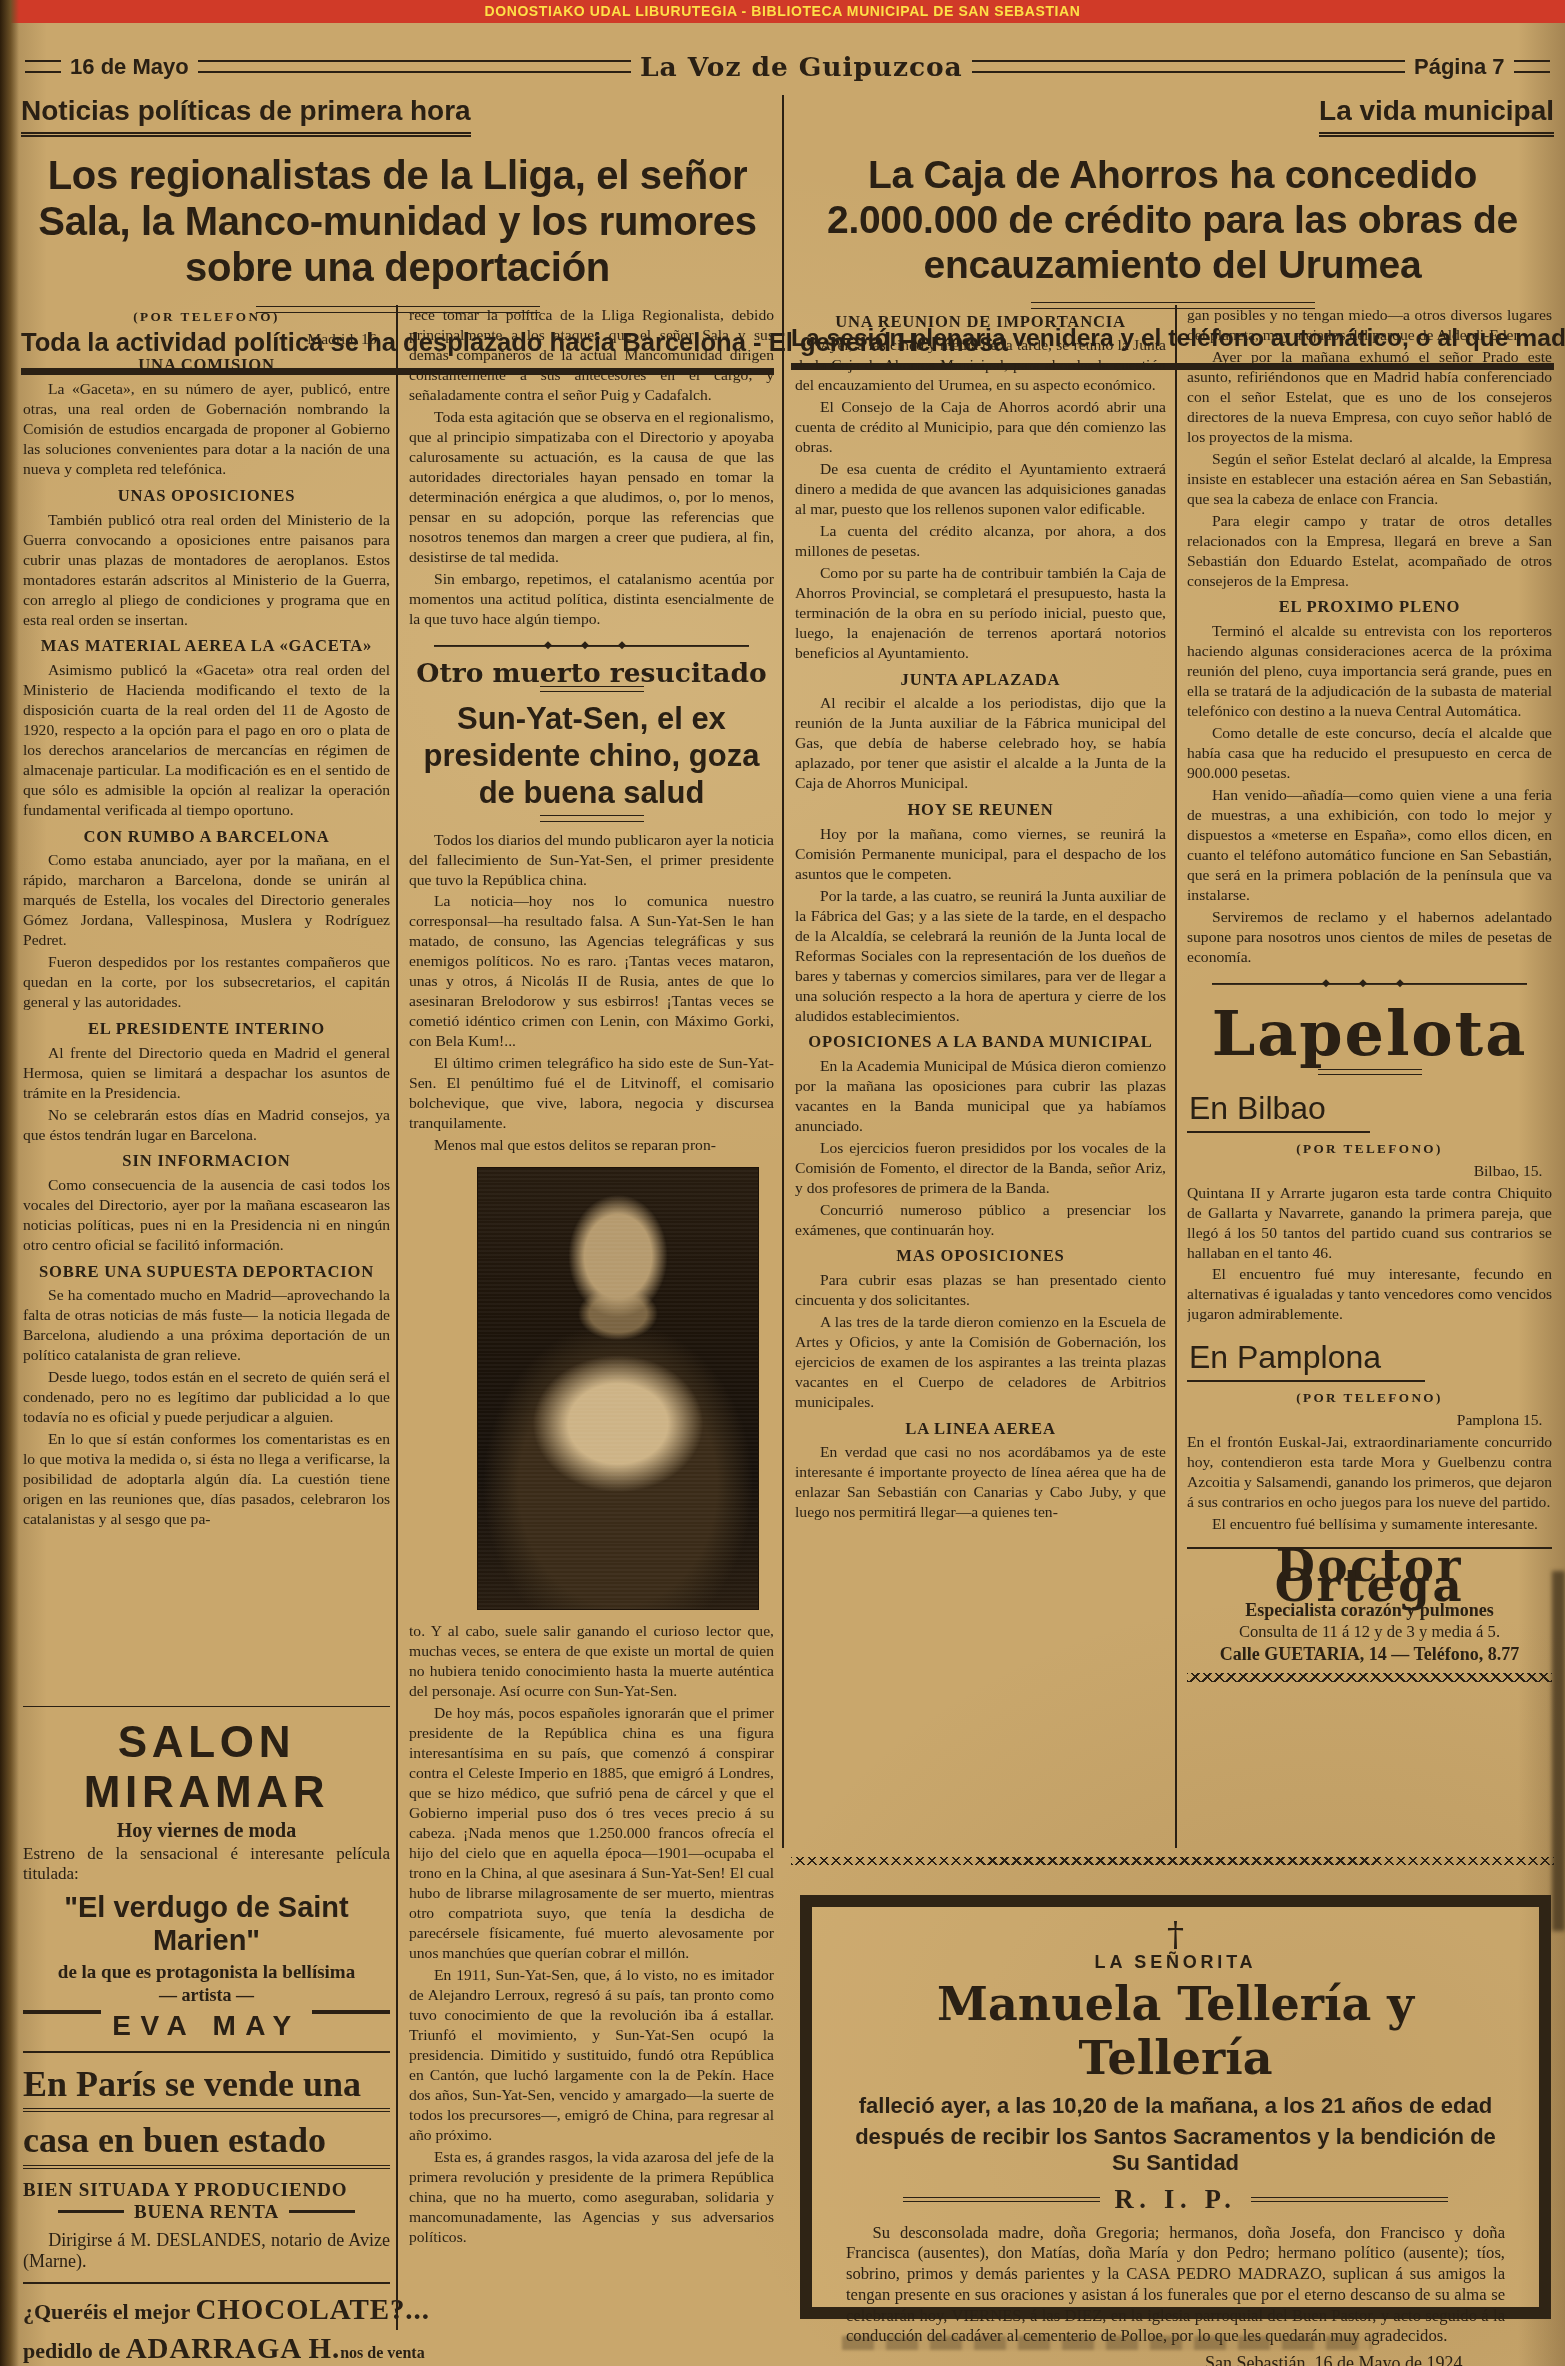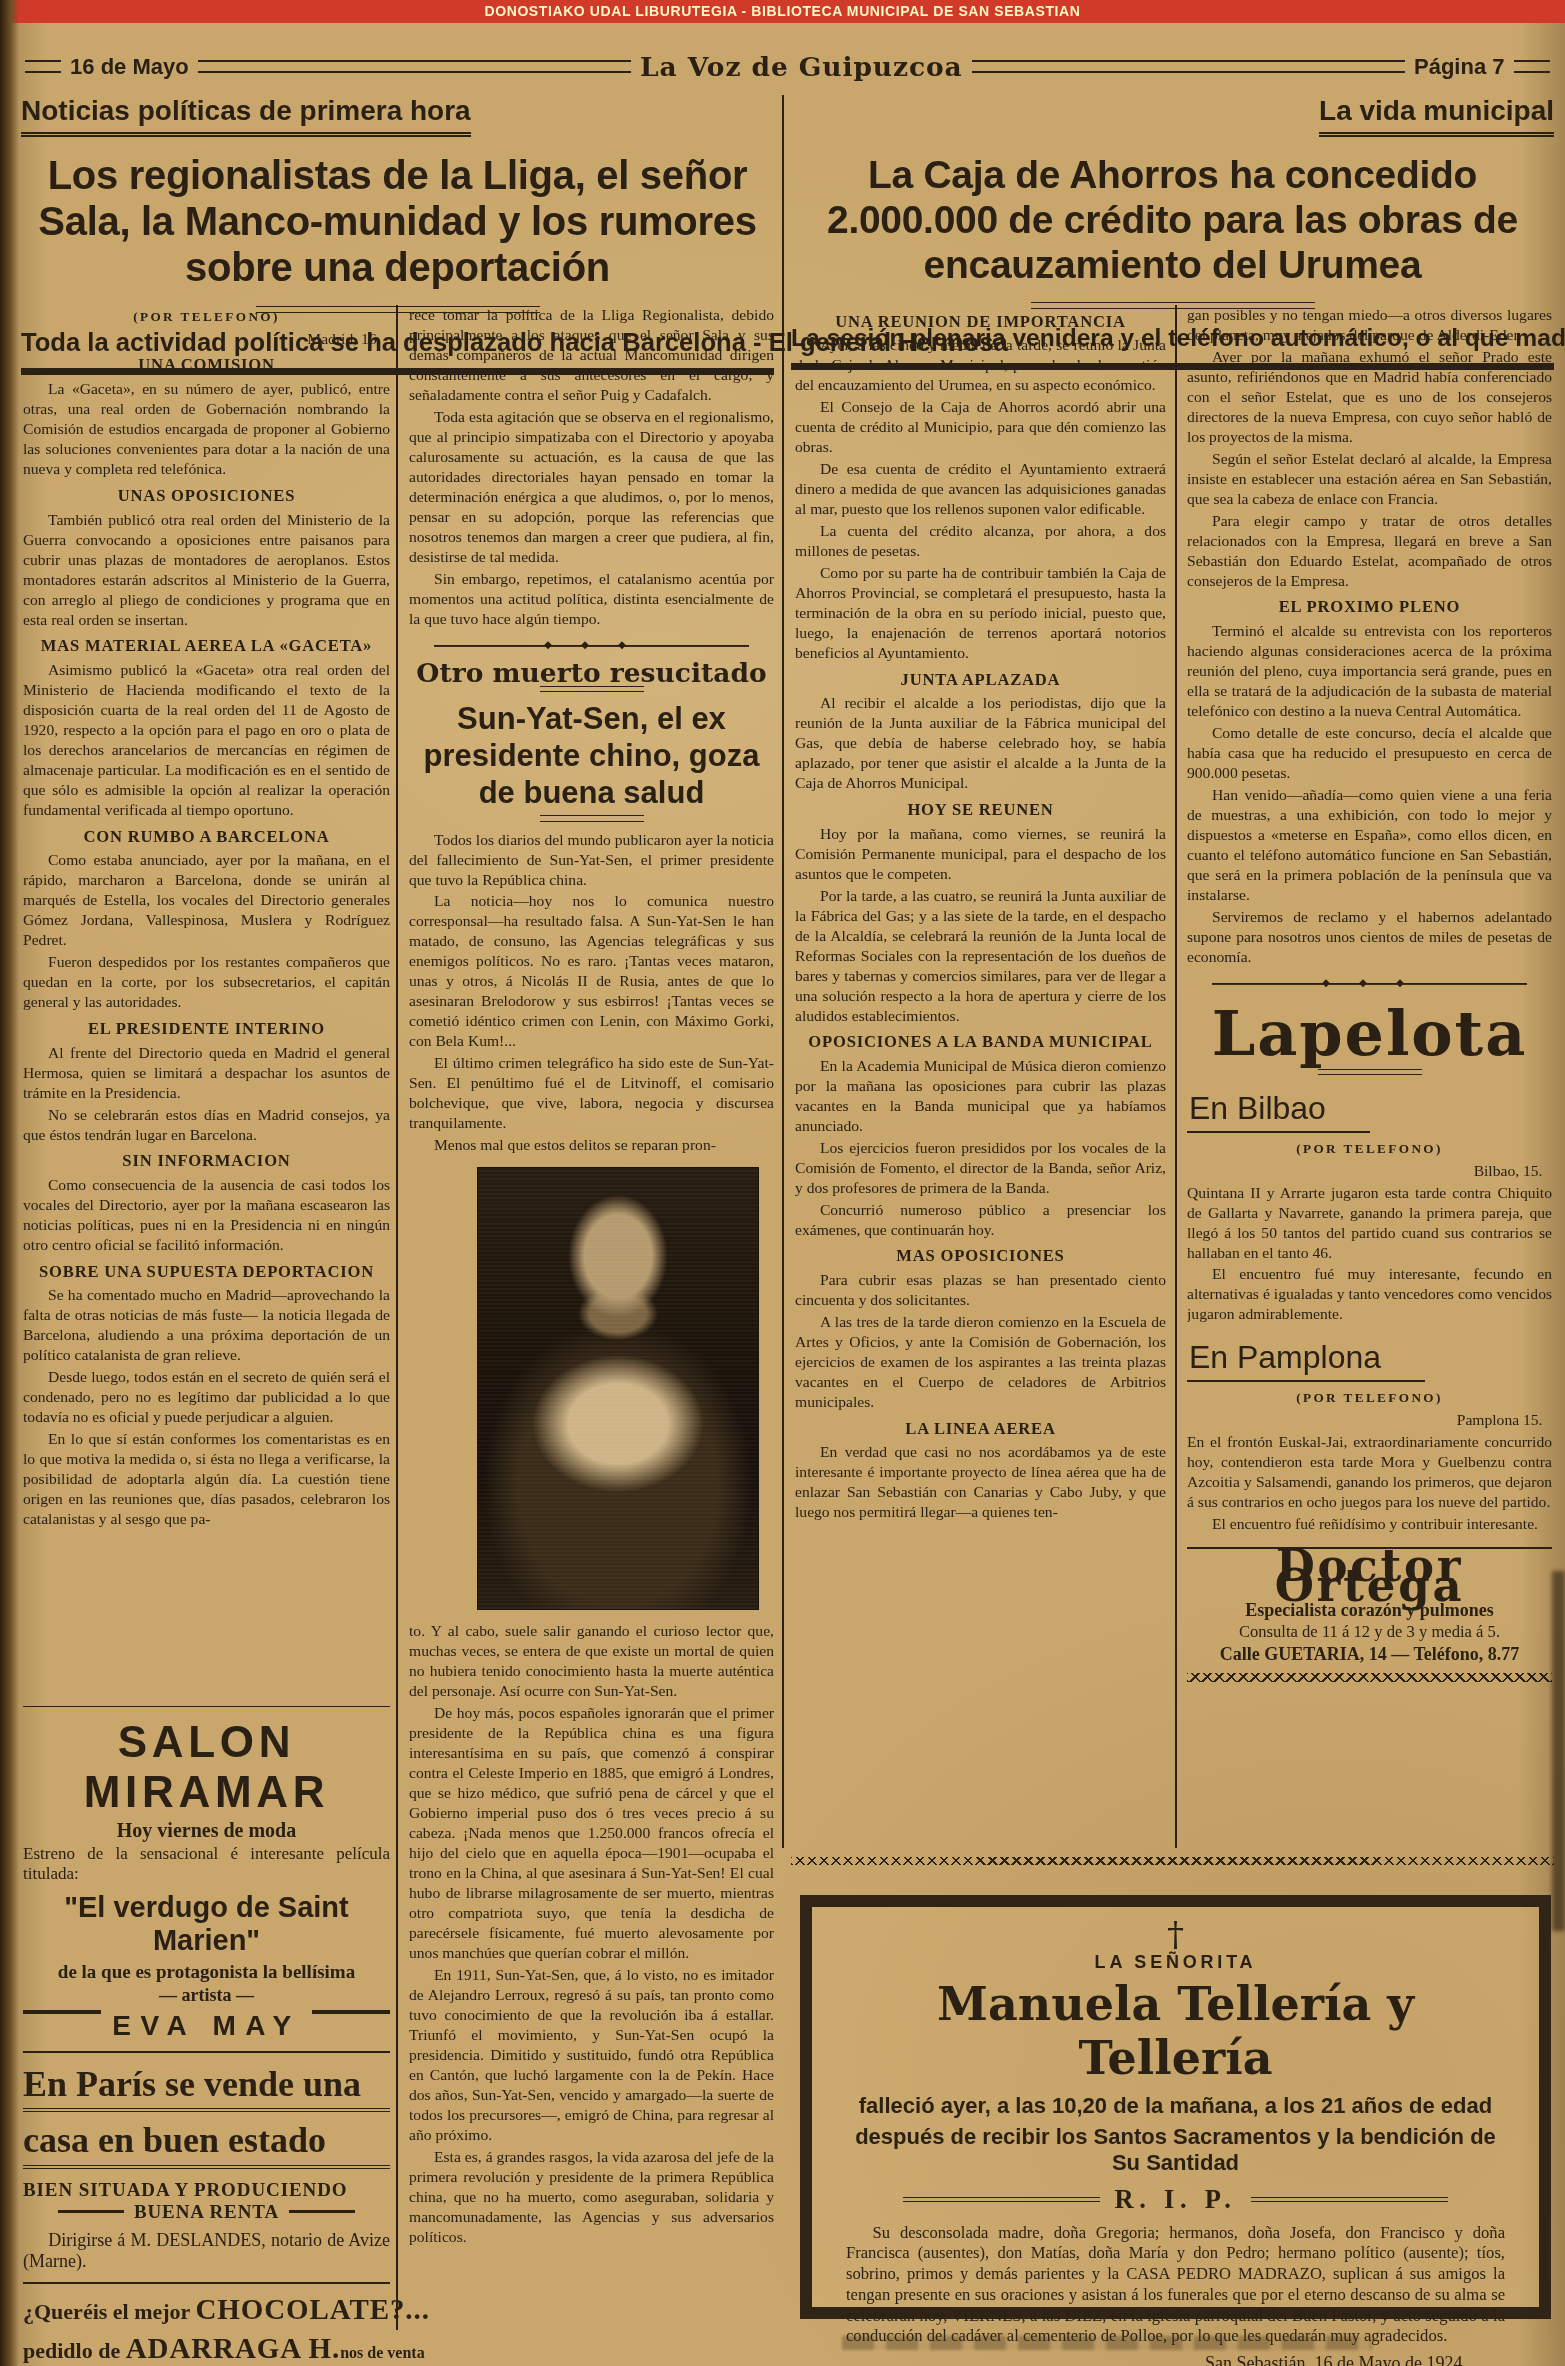--- a/index.html
+++ b/index.html
@@ -8,21 +8,21 @@
     font-family:"Liberation Serif",serif;color:#2a2014;
     background:
       radial-gradient(1230px 852px at 42% 28%, rgba(255,240,200,.16), transparent 60%),
       radial-gradient(946px 757px at 85% 88%, rgba(120,85,40,.18), transparent 65%),
       linear-gradient(90deg, rgba(60,40,15,.25) 0, transparent 3%, transparent 97%, rgba(80,55,25,.30) 100%),
       #c9a76c;
   }
   .spine{position:absolute;left:0;top:0;bottom:0;width:19px;
     background:linear-gradient(90deg,#2b1c0a 0,#6b5026 55%,rgba(0,0,0,0) 100%);}
   .banner{position:absolute;top:0;left:0;right:0;height:23px;background:#d03a28;
-    color:#fef9c3;text-align:center;font:bold 14px/23px "Liberation Sans",sans-serif;letter-spacing:0.6px;}
+    color:#fde047;text-align:center;font:bold 14px/23px "Liberation Sans",sans-serif;letter-spacing:0.6px;}
   
   .masthead{position:absolute;top:51px;left:24.6px;right:15px;display:flex;align-items:center;gap:9.5px;}
   .mh-rule{flex:1;height:8.5px;border-top:2.8px solid #2a2014;border-bottom:2.8px solid #2a2014;}
   .mh-rule.short{flex:0 0 36px;}
   .mh-date,.mh-page{font:bold 22px "Liberation Sans",sans-serif;white-space:nowrap;}
   .mh-title{font-family:"DejaVu Serif",serif;font-weight:bold;font-size:26.5px;white-space:nowrap;letter-spacing:0.9px;}
   
   .left-head{position:absolute;top:95px;left:21px;width:753px;}
   .right-head{position:absolute;top:95px;left:791px;width:763px;}
   .sec-kicker{font:bold 28px "Liberation Sans",sans-serif;}
@@ -221,21 +221,21 @@
     <div class="smallrule"></div>
     <div class="secthead">En Bilbao</div>
     <div class="tele">(POR TELEFONO)</div>
     <div class="date">Bilbao, 15.</div>
     <div class="p noind">Quintana II y Arrarte jugaron esta tarde contra Chiquito de Gallarta y Navarrete, ganando la primera pareja, que llegó á los 50 tantos del partido cuand sus contrarios se hallaban en el tanto 46.</div>
     <div class="p">El encuentro fué muy interesante, fecundo en alternativas é igualadas y tanto vencedores como vencidos jugaron admirablemente.</div>
     <div class="secthead">En Pamplona</div>
     <div class="tele">(POR TELEFONO)</div>
     <div class="date">Pamplona 15.</div>
     <div class="p noind">En el frontón Euskal-Jai, extraordinariamente concurrido hoy, contendieron esta tarde Mora y Guelbenzu contra Azcoitia y Salsamendi, ganando los primeros, que dejaron á sus contrarios en ocho juegos para los nueve del partido.</div>
-    <div class="p">El encuentro fué reñidísimo y contribuir interesante.</div>
+    <div class="p">El encuentro fué bellísima y sumamente interesante.</div>
     <div class="ruleline"></div>
     <div class="adtitle">Doctor Ortega</div>
     <div class="adline b">Especialista corazón y pulmones</div>
     <div class="adline">Consulta de 11 á 12 y de 3 y media á 5.</div>
     <div class="adline b">Calle GUETARIA, 14 — Teléfono, 8.77</div>
     <div class="zig"></div>
   </div>
 
 <div class="zig" style="position:absolute;left:791px;top:1847px;width:763px"></div>
 

